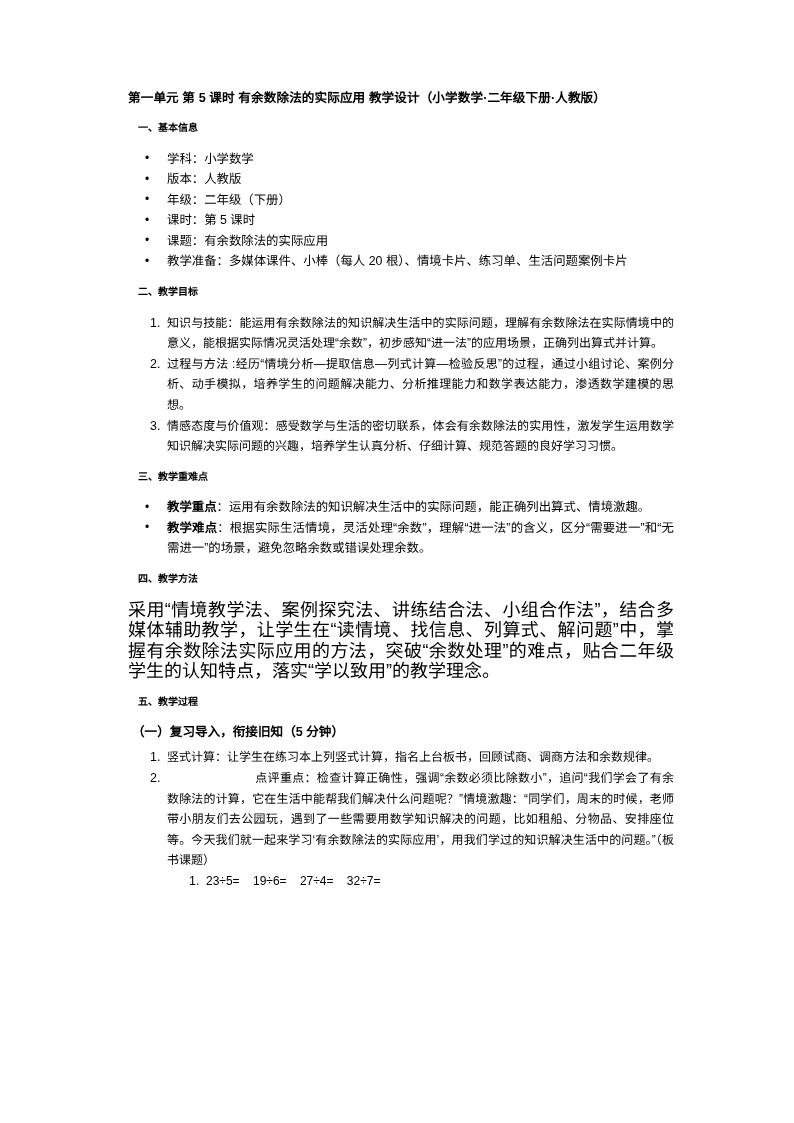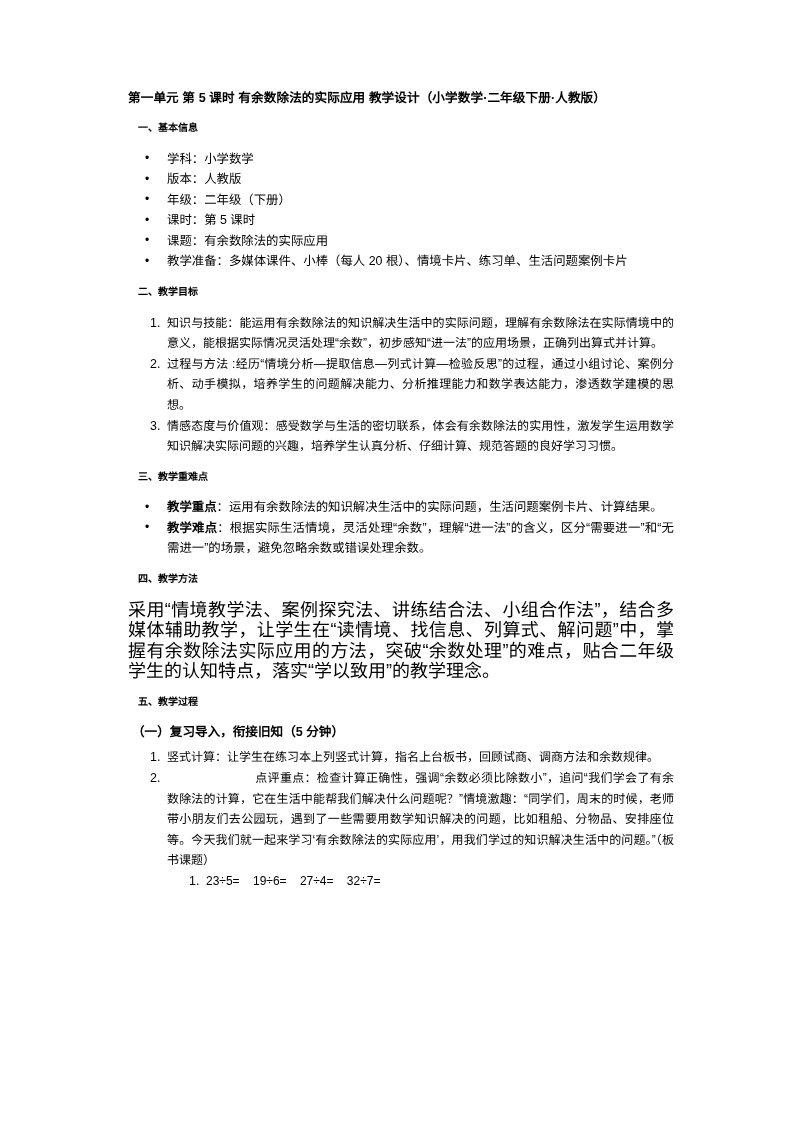--- a/index.html
+++ b/index.html
@@ -146,21 +146,21 @@
 
     <div class="sec-head">二、教学目标</div>
     <ol class="nums">
       <li>知识与技能：能运用有余数除法的知识解决生活中的实际问题，理解有余数除法在实际情境中的意义，能根据实际情况灵活处理“余数”，初步感知“进一法”的应用场景，正确列出算式并计算。</li>
       <li>过程与方法 :经历“情境分析—提取信息—列式计算—检验反思”的过程，通过小组讨论、案例分析、动手模拟，培养学生的问题解决能力、分析推理能力和数学表达能力，渗透数学建模的思想。</li>
       <li>情感态度与价值观：感受数学与生活的密切联系，体会有余数除法的实用性，激发学生运用数学知识解决实际问题的兴趣，培养学生认真分析、仔细计算、规范答题的良好学习习惯。</li>
     </ol>
 
     <div class="sec-head">三、教学重难点</div>
     <ul class="bullets">
-      <li><span class="lbl">教学重点</span><span>：运用有余数除法的知识解决生活中的实际问题，生活问题案例卡片、计算结果。</span></li>
+      <li><span class="lbl">教学重点</span><span>：运用有余数除法的知识解决生活中的实际问题，能正确列出算式、情境激趣。</span></li>
       <li><span class="lbl">教学难点</span><span>：根据实际生活情境，灵活处理“余数”，理解“进一法”的含义，区分“需要进一”和“无需进一”的场景，避免忽略余数或错误处理余数。</span></li>
     </ul>
 
     <div class="sec-head">四、教学方法</div>
     <p class="para">采用“情境教学法、案例探究法、讲练结合法、小组合作法”，结合多媒体辅助教学，让学生在“读情境、找信息、列算式、解问题”中，掌握有余数除法实际应用的方法，突破“余数处理”的难点，贴合二年级学生的认知特点，落实“学以致用”的教学理念。</p>
 
     <div class="sec-head">五、教学过程</div>
     <div class="sub-head">（一）复习导入，衔接旧知（5 分钟）</div>
     <ol class="nums">
       <li>竖式计算：让学生在练习本上列竖式计算，指名上台板书，回顾试商、调商方法和余数规律。</li>

